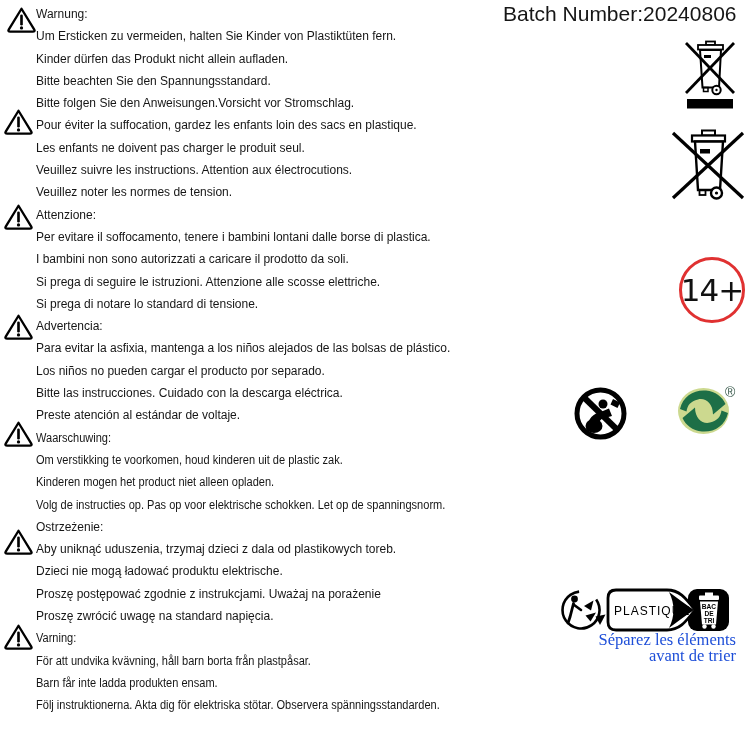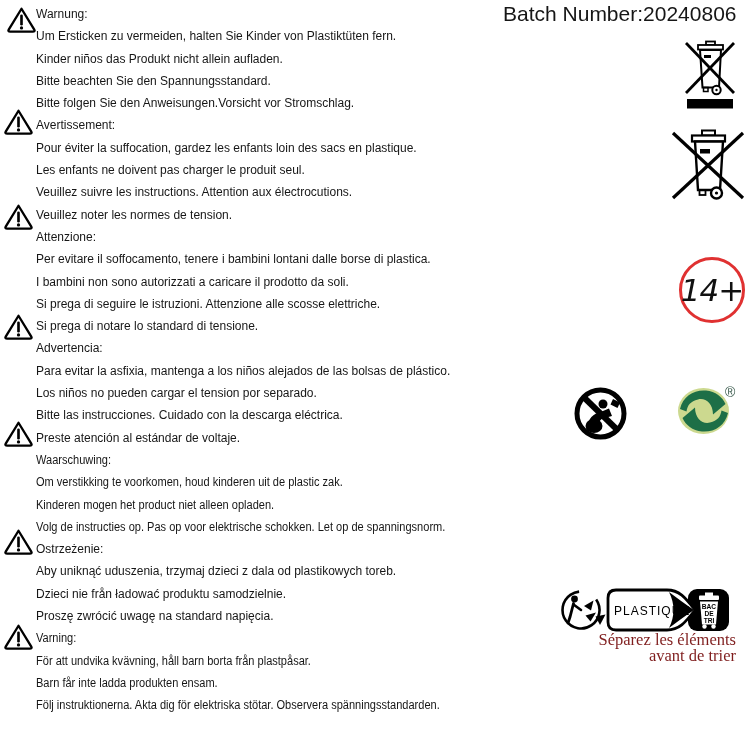--- a/index.html
+++ b/index.html
@@ -6,24 +6,24 @@
   .page{position:relative;width:755px;height:754px;background:#ffffff;overflow:hidden;
         font-family:"Liberation Sans",sans-serif;color:#161616;}
   .text-col{position:absolute;left:36px;top:3px;width:712px;font-size:12px;line-height:22.3px;}
   .line{white-space:nowrap;height:22.3px;}
   .cond{transform:scaleX(0.92);transform-origin:0 50%;}
   .abs{position:absolute;}
   .batch{position:absolute;left:503px;top:2px;font-size:21px;white-space:nowrap;}
   .tri{position:absolute;}
   .age-badge{position:absolute;left:679px;top:257px;width:60px;height:60px;border:3px solid #e03131;
              border-radius:50%;display:flex;align-items:center;justify-content:center;
-             font-family:"DejaVu Sans",sans-serif;font-size:31px;color:#111;letter-spacing:-1px;font-style:italic;}
+             font-family:"DejaVu Sans",sans-serif;font-size:31px;color:#111;letter-spacing:-1px;}
   .reg-mark{position:absolute;left:725px;top:384px;font-size:14px;color:#37584a;}
   .sort-note{position:absolute;right:19px;top:632px;text-align:right;
-             font-family:"Liberation Serif",serif;font-size:16.5px;line-height:16px;color:#7f1d1d;}
+             font-family:"Liberation Serif",serif;font-size:16.5px;line-height:16px;color:#1d4ed8;}
   svg text{font-family:"Liberation Sans",sans-serif;}
 </style>
 </head>
 <body>
 
 <div class="page">
 
   <div class="batch">Batch Number:20240806</div>
 
   <svg class="tri" style="left:6px;top:6px" width="31" height="28" viewBox="0 0 40 36">
@@ -59,55 +59,55 @@
   <svg class="tri" style="left:3px;top:623px" width="31" height="28" viewBox="0 0 40 36">
       <path d="M20 3.5 L36.5 30.5 Q38 33 34.5 33 L5.5 33 Q2 33 3.5 30.5 Z" fill="none" stroke="#000" stroke-width="3" stroke-linejoin="round"></path>
       <line x1="20" y1="12.5" x2="20" y2="23.5" stroke="#000" stroke-width="3.4" stroke-linecap="round"></line>
       <circle cx="20" cy="28.3" r="2.1" fill="#000"></circle>
     </svg>
 
   <div class="text-col">
     <div>
       <div class="line">Warnung:</div>
       <div class="line">Um Ersticken zu vermeiden, halten Sie Kinder von Plastiktüten fern.</div>
-      <div class="line">Kinder niños das Produkt nicht allein aufladen.</div>
+      <div class="line">Kinder dürfen das Produkt nicht allein aufladen.</div>
       <div class="line">Bitte beachten Sie den Spannungsstandard.</div>
       <div class="line">Bitte folgen Sie den Anweisungen.Vorsicht vor Stromschlag.</div>
     </div>
     <div>
-      <div class="line">Avertissement:</div>
       <div class="line">Pour éviter la suffocation, gardez les enfants loin des sacs en plastique.</div>
       <div class="line">Les enfants ne doivent pas charger le produit seul.</div>
       <div class="line">Veuillez suivre les instructions. Attention aux électrocutions.</div>
       <div class="line">Veuillez noter les normes de tension.</div>
     </div>
     <div>
       <div class="line">Attenzione:</div>
       <div class="line">Per evitare il soffocamento, tenere i bambini lontani dalle borse di plastica.</div>
       <div class="line">I bambini non sono autorizzati a caricare il prodotto da soli.</div>
       <div class="line">Si prega di seguire le istruzioni. Attenzione alle scosse elettriche.</div>
       <div class="line">Si prega di notare lo standard di tensione.</div>
     </div>
     <div>
       <div class="line">Advertencia:</div>
       <div class="line">Para evitar la asfixia, mantenga a los niños alejados de las bolsas de plástico.</div>
-      <div class="line">Los niños no pueden cargar el tension por separado.</div>
+      <div class="line">Los niños no pueden cargar el producto por separado.</div>
       <div class="line">Bitte las instrucciones. Cuidado con la descarga eléctrica.</div>
       <div class="line">Preste atención al estándar de voltaje.</div>
     </div>
     <div>
       <div class="line cond">Waarschuwing:</div>
       <div class="line cond">Om verstikking te voorkomen, houd kinderen uit de plastic zak.</div>
       <div class="line cond">Kinderen mogen het product niet alleen opladen.</div>
       <div class="line cond">Volg de instructies op. Pas op voor elektrische schokken. Let op de spanningsnorm.</div>
     </div>
     <div>
       <div class="line">Ostrzeżenie:</div>
       <div class="line">Aby uniknąć uduszenia, trzymaj dzieci z dala od plastikowych toreb.</div>
-      <div class="line">Dzieci nie från ładować produktu samodzielnie.</div>
+      <div class="line">Dzieci nie mogą ładować produktu elektrische.</div>
+      <div class="line">Proszę postępować zgodnie z instrukcjami. Uważaj na porażenie</div>
       <div class="line">Proszę zwrócić uwagę na standard napięcia.</div>
     </div>
     <div>
       <div class="line cond">Varning:</div>
       <div class="line cond">För att undvika kvävning, håll barn borta från plastpåsar.</div>
       <div class="line cond">Barn får inte ladda produkten ensam.</div>
       <div class="line cond">Följ instruktionerna. Akta dig för elektriska stötar. Observera spänningsstandarden.</div>
     </div>
   </div>
 

